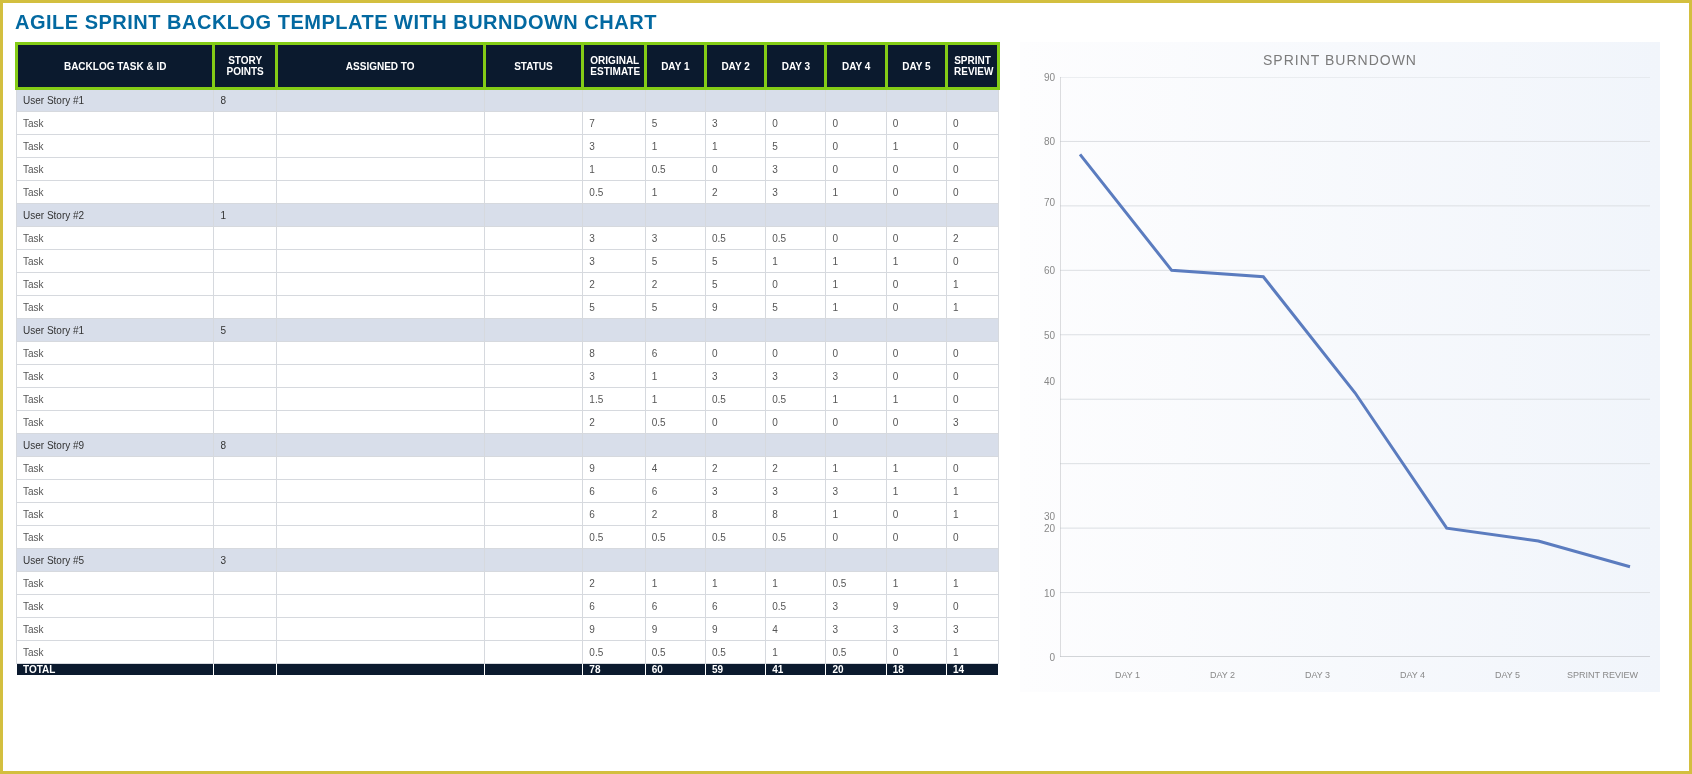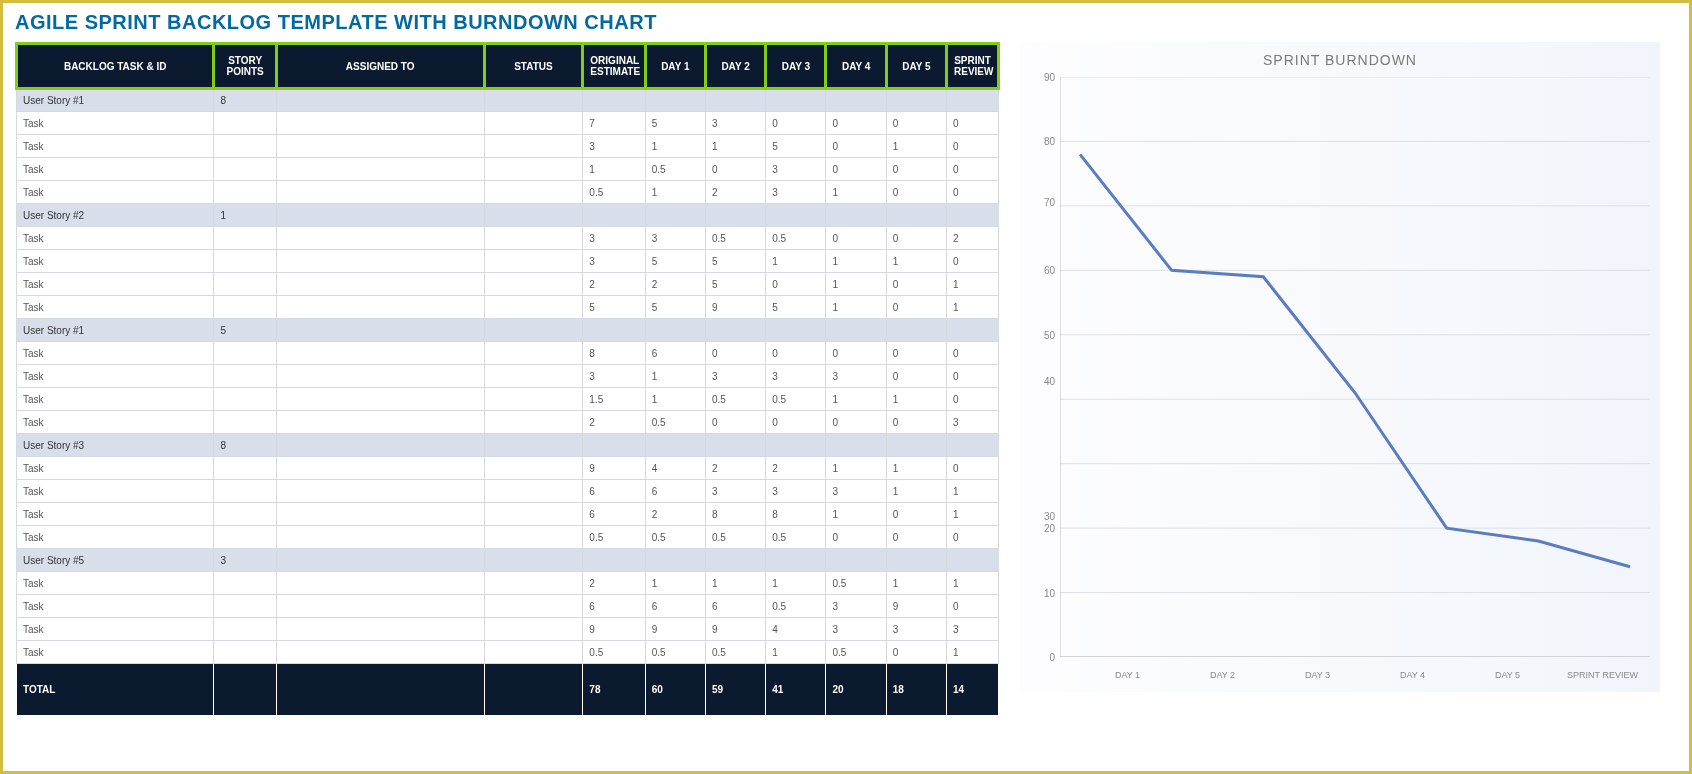--- a/index.html
+++ b/index.html
@@ -59,21 +59,21 @@
   tbody tr.story td {
     background: #d8deea;
     font-weight: 400;
     color: #333;
   }
   tfoot td {
     background: #0b1a2e;
     color: #fff;
     font-size: 10px;
     font-weight: 700;
-    padding: 20px 6px;
+    padding: 0 6px;
     border: 1px solid #fff;
   }
   .watermark {
     font-size: 9px;
     color: #b8b8b8;
     margin-top: -12px;
     margin-left: 4px;
     position: relative;
   }
   .chart-wrap {
@@ -316,21 +316,21 @@
             <td></td>
             <td>2</td>
             <td>0.5</td>
             <td>0</td>
             <td>0</td>
             <td>0</td>
             <td>0</td>
             <td>3</td>
           </tr>
           <tr class="story">
-            <td>User Story #3</td>
+            <td>User Story #9</td>
             <td>8</td>
             <td></td>
             <td></td>
             <td></td>
             <td></td>
             <td></td>
             <td></td>
             <td></td>
             <td></td>
             <td></td>

